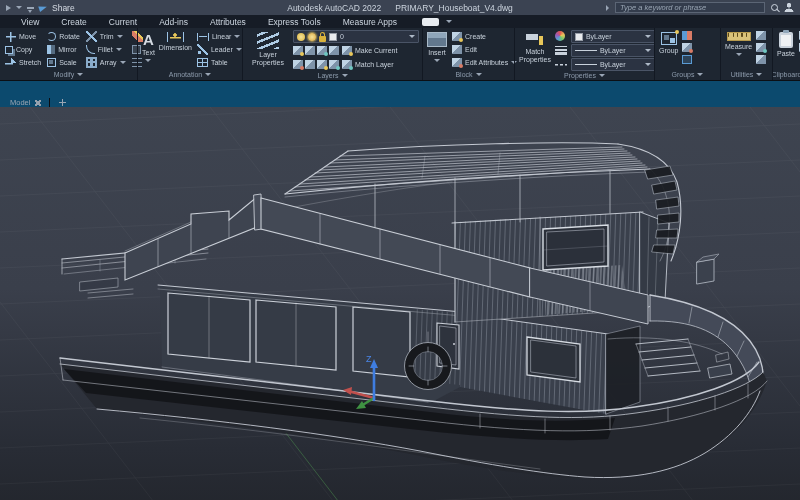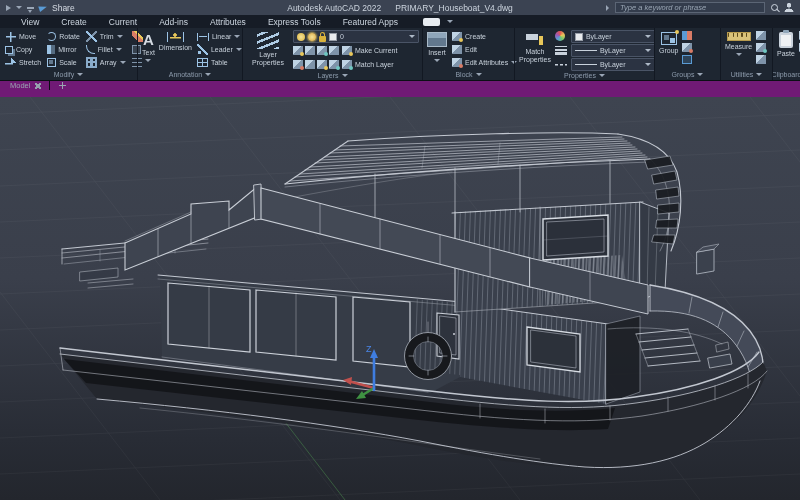--- a/index.html
+++ b/index.html
@@ -132,21 +132,21 @@
        border-radius:50%;background:#e8c75a; }
   .ic-measure { width:24px;height:9px;background:#d9c27a;border:1px solid #b79b4e;
        background-image:repeating-linear-gradient(90deg,rgba(70,52,10,.85) 0 1px,transparent 1px 4.5px);
        background-size:100% 55%; background-repeat:no-repeat; }
   .ic-paste { width:14px;height:16px;background:#c9d2dc;border-radius:2px;position:relative; }
   .ic-paste::before { content:"";position:absolute;top:-2px;left:4px;width:6px;height:3px;
        background:#8fa6ba;border-radius:1px; }
   .ic-paste::after { content:"";position:absolute;top:3px;left:2px;width:10px;height:11px;background:#eef1f4; }
 
   
-  .tabbar { height:16px; background:#701a75; display:flex; align-items:flex-start; padding-left:2px; }
+  .tabbar { height:26px; background:#0c4a6e; display:flex; align-items:flex-end; padding-left:2px; }
   .tab { display:flex; align-items:center; gap:5px; padding:0 8px; font-size:7.5px;
          color:#9aa5b2; border-right:1px solid #0a0d12; cursor:default; }
   .tab.active { background:#272e3b; color:#eef2f7; font-weight:bold; }
   .ic-x { width:6px;height:6px;display:inline-block;
        background:linear-gradient(45deg,transparent 40%,#96a1ae 40% 60%,transparent 60%),
                   linear-gradient(135deg,transparent 40%,#96a1ae 40% 60%,transparent 60%); }
   .newtab { display:flex;align-items:center;padding:0 8px; }
   .ic-plus { width:9px;height:9px;display:inline-block;
        background:linear-gradient(#9aa5b2,#9aa5b2) 50% 50%/7px 1.3px no-repeat,
                   linear-gradient(#9aa5b2,#9aa5b2) 50% 50%/1.3px 7px no-repeat; }
@@ -180,21 +180,21 @@
     </div>
   </div>
 
   <div class="menubar">
     <span class="menu-item">View</span>
     <span class="menu-item">Create</span>
     <span class="menu-item">Current</span>
     <span class="menu-item">Add-ins</span>
     <span class="menu-item">Attributes</span>
     <span class="menu-item">Express Tools</span>
-    <span class="menu-item">Featured Apps</span>
+    <span class="menu-item">Measure Apps</span>
     <span class="ws-chip"></span>
     <span class="ic-caret-d"></span>
   </div>
 
   <div class="ribbon">
 
     <div class="panel" style="width:137px">
       <div class="pbody">
         <div class="col">
           <div class="sbtn">

